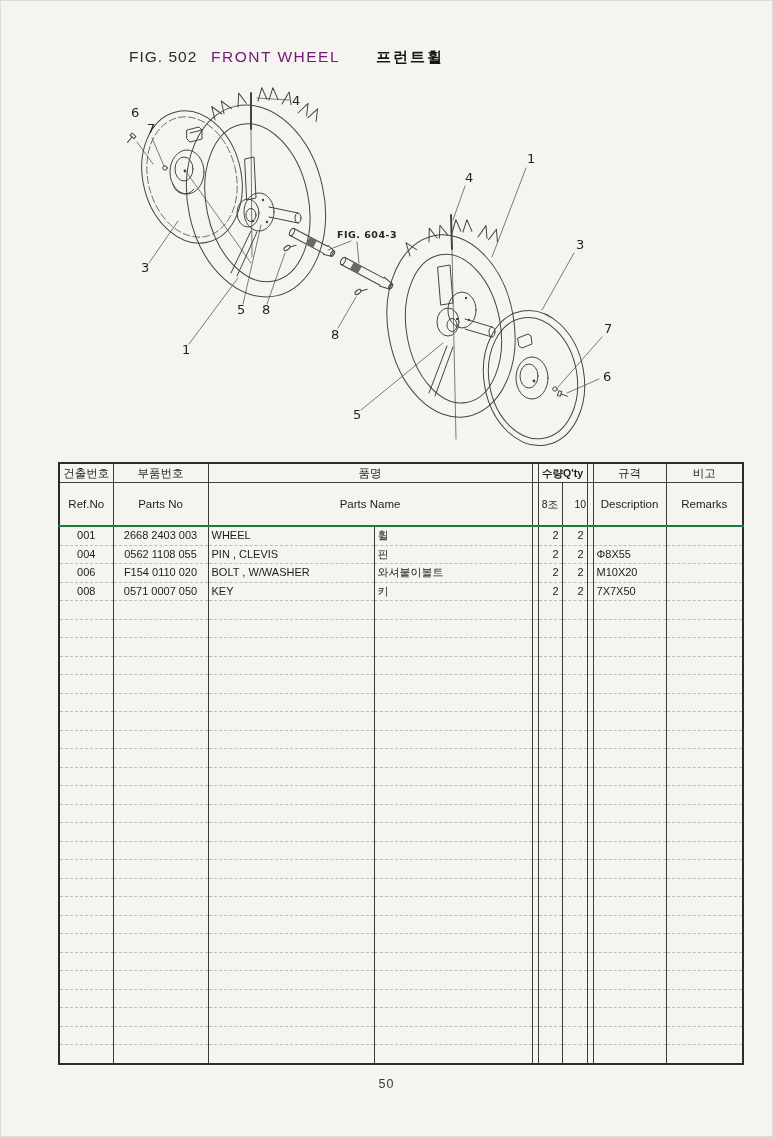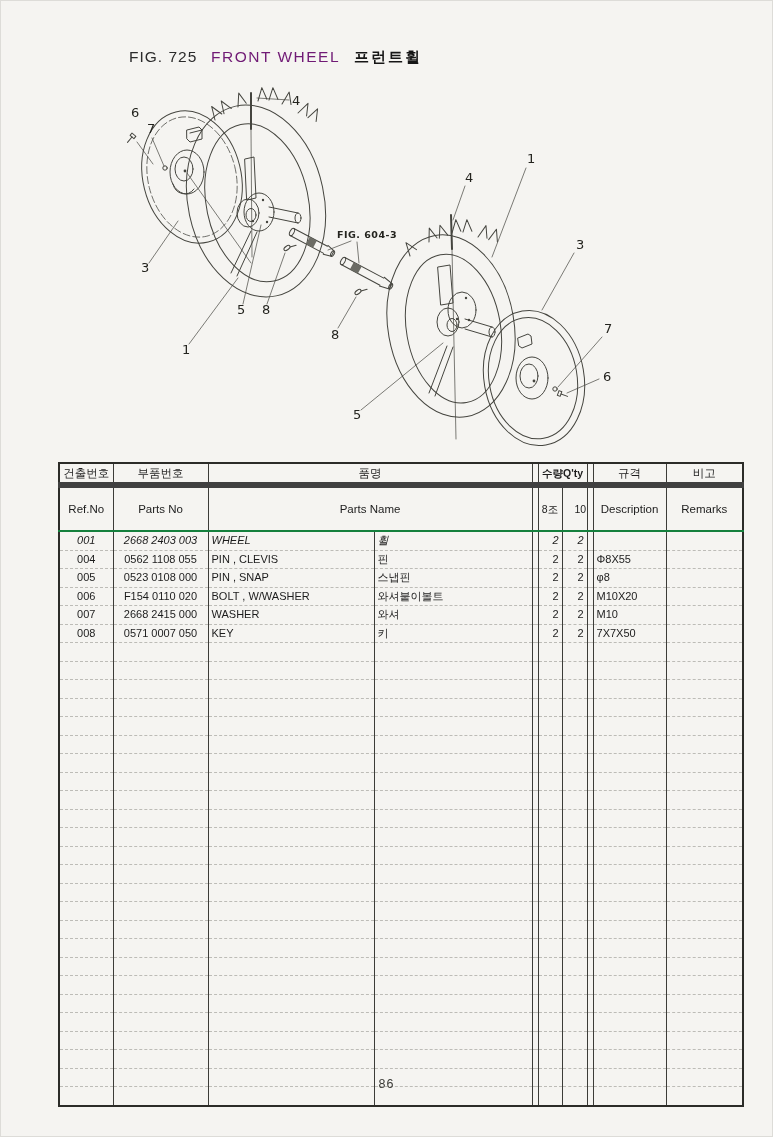--- a/index.html
+++ b/index.html
@@ -6,21 +6,21 @@
   .page{
     position:relative;width:773px;height:1137px;margin:0 auto;
     background:#f5f4f1;overflow:hidden;
     font-family:"Liberation Sans","DejaVu Sans",sans-serif;
     color:#1c1c1c;border:1px solid #dddcd8;box-sizing:border-box;
   }
   
   .title-row{position:absolute;top:47px;left:0;width:100%;height:24px;}
   .t-fig{position:absolute;left:128px;top:0;font-size:15.5px;letter-spacing:1px;color:#2b2b2b;}
   .t-name{position:absolute;left:210px;top:0;font-size:15.5px;letter-spacing:1.5px;color:#701a75;}
-  .t-kr{position:absolute;left:353px;top:0;font-size:15px;font-weight:bold;color:#161616;letter-spacing:2px;}
+  .t-kr{position:absolute;left:375px;top:0;font-size:15px;font-weight:bold;color:#161616;letter-spacing:2px;}
   
   .diagram{position:absolute;left:0;top:78px;width:773px;height:392px;}
   .diagram svg{display:block;}
   .dwg{stroke:#45453f;stroke-width:1;fill:none;stroke-linecap:round;stroke-linejoin:round;}
   .thin{stroke-width:0.7;}
   .thick{stroke-width:2;}
   .callout{font-family:"DejaVu Sans",sans-serif;font-size:13px;fill:#24241f;stroke:none;}
   .figref{font-family:"DejaVu Sans",sans-serif;font-size:9.5px;font-weight:bold;fill:#24241f;stroke:none;letter-spacing:0.5px;}
   .band{fill:#6b6b64;stroke:none;}
   .dot{fill:#45453f;stroke:none;}
@@ -30,39 +30,39 @@
     border-collapse:collapse;table-layout:fixed;
     font-size:11px;color:#1c1c1c;
     border:2px solid #2c2c28;
   }
   .parts-table th,.parts-table td{
     border-left:1px solid #3c3c38;
     padding:0 3px;overflow:hidden;white-space:nowrap;
     font-weight:normal;height:17.5px;line-height:17.5px;
   }
   .parts-table th{text-align:center;font-size:11.5px;}
-  .parts-table thead tr:first-child th{border-bottom:6px solid #404040;height:18px;line-height:18px;}
+  .parts-table thead tr:first-child th{border-bottom:1px solid #404040;height:18px;line-height:18px;}
   .parts-table thead tr:last-child th{border-bottom:2px solid #15803d;height:18px;line-height:18px;}
   .parts-table tbody td{border-top:1px dashed #bdbcb7;}
-  .parts-table tbody tr:first-child td{border-top:none;font-style:italic;}
+  .parts-table tbody tr:first-child td{border-top:none;}
   .c-sp{padding:0;border-left:1px solid #3c3c38;border-right:1px solid #3c3c38;}
   .a-c{text-align:center;}
   .a-l{text-align:left;}
   .a-r{text-align:right;padding-right:2px;}
   .kr{font-size:11px;}
   
   .page-num{position:absolute;top:1076px;left:0;width:100%;text-align:center;font-size:12.5px;color:#3a3a36;letter-spacing:1px;}
 </style>
 </head>
 <body>
 
 <div class="page">
 
   <div class="title-row">
-    <span class="t-fig">FIG. 725</span>
+    <span class="t-fig">FIG. 502</span>
     <span class="t-name">FRONT WHEEL</span>
     <span class="t-kr">프런트휠</span>
   </div>
 
   <div class="diagram">
     <svg width="773" height="392" viewBox="0 78 773 392">
 
       <g>
         <g transform="rotate(-14 191 176)">
           <ellipse class="dwg" cx="191" cy="176" rx="49" ry="67"></ellipse>
@@ -296,53 +296,29 @@
         <td class="a-l">PIN , CLEVIS</td>
         <td class="a-l kr">핀</td>
         <td class="c-sp"></td>
         <td class="a-r">2</td>
         <td class="a-r">2</td>
         <td class="c-sp"></td>
         <td class="a-l">Φ8X55</td>
         <td class="a-l"></td>
       </tr>
       <tr>
-        <td class="a-c">005</td>
-        <td class="a-c">0523 0108 000</td>
-        <td class="a-l">PIN , SNAP</td>
-        <td class="a-l kr">스냅핀</td>
-        <td class="c-sp"></td>
-        <td class="a-r">2</td>
-        <td class="a-r">2</td>
-        <td class="c-sp"></td>
-        <td class="a-l">φ8</td>
-        <td class="a-l"></td>
-      </tr>
-      <tr>
         <td class="a-c">006</td>
         <td class="a-c">F154 0110 020</td>
         <td class="a-l">BOLT , W/WASHER</td>
         <td class="a-l kr">와셔붙이볼트</td>
         <td class="c-sp"></td>
         <td class="a-r">2</td>
         <td class="a-r">2</td>
         <td class="c-sp"></td>
         <td class="a-l">M10X20</td>
-        <td class="a-l"></td>
-      </tr>
-      <tr>
-        <td class="a-c">007</td>
-        <td class="a-c">2668 2415 000</td>
-        <td class="a-l">WASHER</td>
-        <td class="a-l kr">와셔</td>
-        <td class="c-sp"></td>
-        <td class="a-r">2</td>
-        <td class="a-r">2</td>
-        <td class="c-sp"></td>
-        <td class="a-l">M10</td>
         <td class="a-l"></td>
       </tr>
       <tr>
         <td class="a-c">008</td>
         <td class="a-c">0571 0007 050</td>
         <td class="a-l">KEY</td>
         <td class="a-l kr">키</td>
         <td class="c-sp"></td>
         <td class="a-r">2</td>
         <td class="a-r">2</td>
@@ -646,14 +622,14 @@
           <td class="c-sp"></td>
           <td class="a-r"></td>
           <td class="a-r"></td>
           <td class="c-sp"></td>
           <td class="a-l"></td>
           <td class="a-l"></td>
         </tr>
       </tbody>
   </table>
 
-  <div class="page-num">86</div>
+  <div class="page-num">50</div>
 </div>
 
 </body></html>

